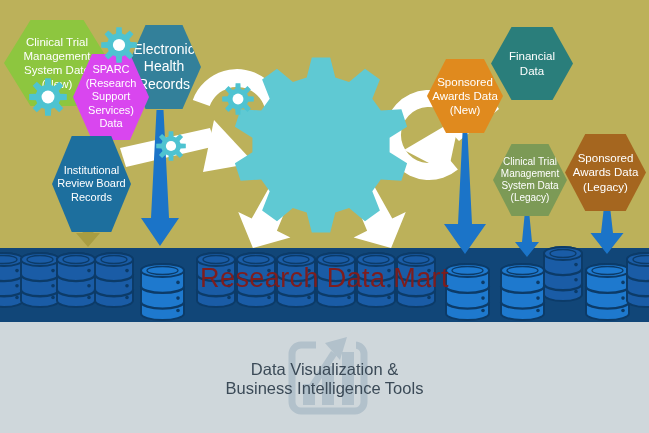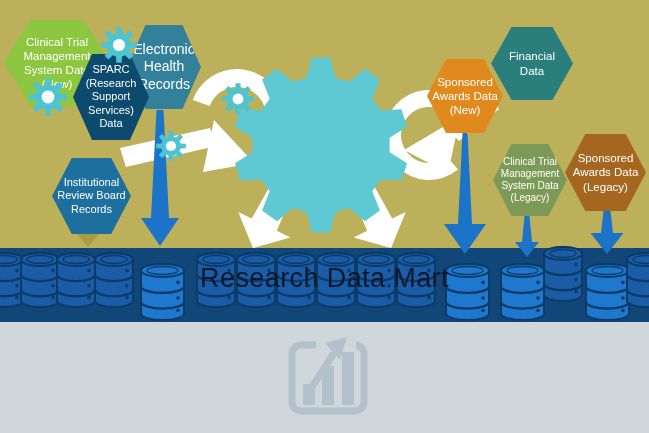--- a/index.html
+++ b/index.html
@@ -20,21 +20,21 @@
     text-align:center;color:#fff;line-height:1.22;white-space:pre-line;
     font-weight:400;
   }
   #hub-text{
     position:absolute;left:231px;top:115px;width:180px;
     text-align:center;color:#fff;font-size:23px;line-height:28px;font-weight:400;
     letter-spacing:0.3px;
   }
   #mart-title{
     position:absolute;left:0;top:263px;width:100%;text-align:center;
-    color:#0f172a;font-size:27px;font-weight:400;letter-spacing:0.4px;
+    color:#7f1d1d;font-size:27px;font-weight:400;letter-spacing:0.4px;
   }
   #bottom-text{
     position:absolute;left:0;top:360px;width:100%;text-align:center;
     color:var(--text-slate);font-size:16.5px;line-height:19px;font-weight:400;
   }
 </style>
 </head>
 <body>
 
 <div class="stage">
@@ -45,20 +45,24 @@
   <svg class="layer" width="649" height="433">
     <rect x="292" y="345" width="72" height="66" rx="9" fill="none" stroke="var(--watermark)" stroke-width="7"></rect>
     <line x1="316" y1="345" x2="356" y2="345" stroke="var(--bottom-gray)" stroke-width="10"></line>
     <rect x="303" y="384" width="12" height="21" fill="var(--watermark)"></rect>
     <rect x="322" y="366" width="12" height="39" fill="var(--watermark)"></rect>
     <rect x="342" y="352" width="12" height="53" fill="var(--watermark)"></rect>
     <line x1="306" y1="396" x2="334" y2="353" stroke="var(--watermark)" stroke-width="7"></line>
     <polygon points="325,343 347,337 340,360" fill="var(--watermark)"></polygon>
   </svg>
 
+  <div id="bottom-text">
+    <div>Data Visualization &amp;</div>
+    <div>Business Intelligence Tools</div>
+  </div>
 
   <svg id="flow-layer" class="layer" width="649" height="433">
       <path d="M192.8,99.9A47 47 0 1 1 264.0,154.5L253.6,139.8A29 29 0 1 0 209.7,106.1Z" fill="#fff"></path>
       <path d="M457.9,169.5A45 45 0 1 1 457.9,100.5L447.0,113.6A28 28 0 1 0 447.0,156.4Z" fill="#fff"></path>
       <polygon points="120,148 210,128 216,146 126,167" fill="#fff"></polygon>
       <polygon points="214,120 254,163 203,172" fill="#fff"></polygon>
       <polygon points="489,94 499,109 459,141 446,127" fill="#fff"></polygon>
       <polygon points="460,117 448,173 404,150" fill="#fff"></polygon>
       <polygon points="259.0,174.0 281.0,174.0 284.0,226.0 299.0,226.0 270.0,252.0 241.0,226.0 256.0,226.0" fill="#fff" transform="rotate(26 270 213)"></polygon>
       <polygon points="363.0,174.0 385.0,174.0 388.0,226.0 403.0,226.0 374.0,252.0 345.0,226.0 360.0,226.0" fill="#fff" transform="rotate(-26 374 213)"></polygon>
@@ -241,26 +245,26 @@
   </div>
 
   <div id="nodes-layer" class="layer" style="width:649px;height:433px;">
       <div class="hex" style="left: 4px; top: 20px; width: 106px; height: 86px; background: rgb(141, 198, 63); font-size: 11.5px;"><span>Clinical Trial
 Management
 System Date
 (New)</span></div>
       <div class="hex" style="left: 127px; top: 25px; width: 74px; height: 84px; background: rgb(51, 128, 154); font-size: 14px;"><span>Electronic
 Health
 Records</span></div>
-      <div class="hex" style="left: 73px; top: 54px; width: 76px; height: 86px; background: #0c4a6e; font-size: 11px;"><span>SPARC
+      <div class="hex" style="left: 73px; top: 54px; width: 76px; height: 86px; background: #d946ef; font-size: 11px;"><span>SPARC
 (Research
 Support
 Services)
 Data</span></div>
-      <div class="hex" style="left: 52px; top: 136px; width: 79px; height: 76px; background: rgb(29, 111, 158); font-size: 11px; margin-top: 22px;"><span>Institutional
+      <div class="hex" style="left: 52px; top: 136px; width: 79px; height: 96px; background: rgb(29, 111, 158); font-size: 11px;"><span>Institutional
 Review Board
 Records</span></div>
       <div class="hex" style="left: 427px; top: 59px; width: 76px; height: 74px; background: rgb(224, 138, 30); font-size: 11.5px;"><span>Sponsored
 Awards Data
 (New)</span></div>
       <div class="hex" style="left: 491px; top: 27px; width: 82px; height: 73px; background: rgb(42, 126, 123); font-size: 11.5px;"><span>Financial
 Data</span></div>
       <div class="hex" style="left: 493px; top: 144px; width: 74px; height: 72px; background: rgb(124, 154, 86); font-size: 10px;"><span>Clinical Trial
 Management
 System Data

